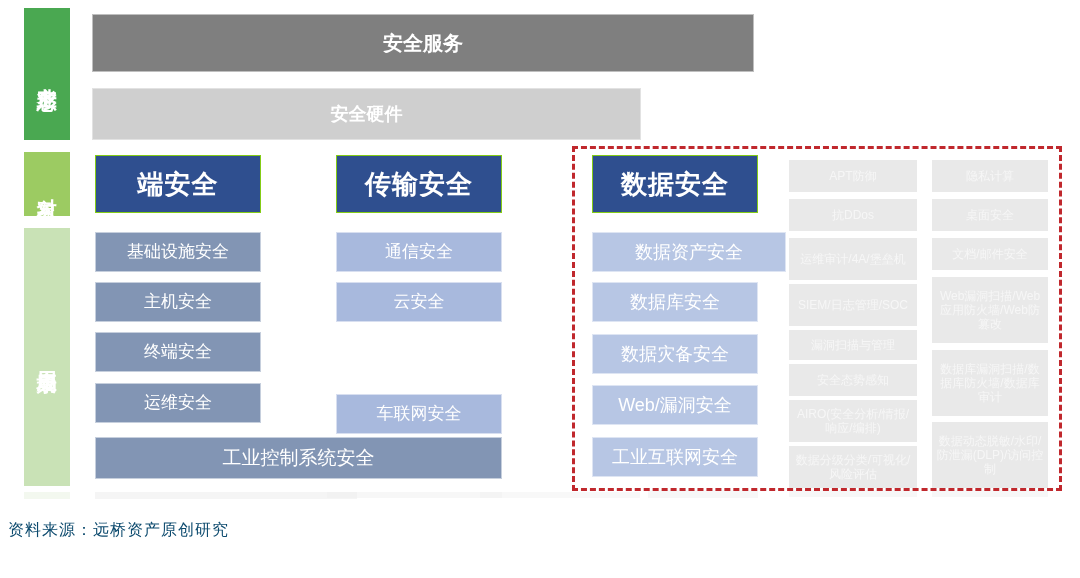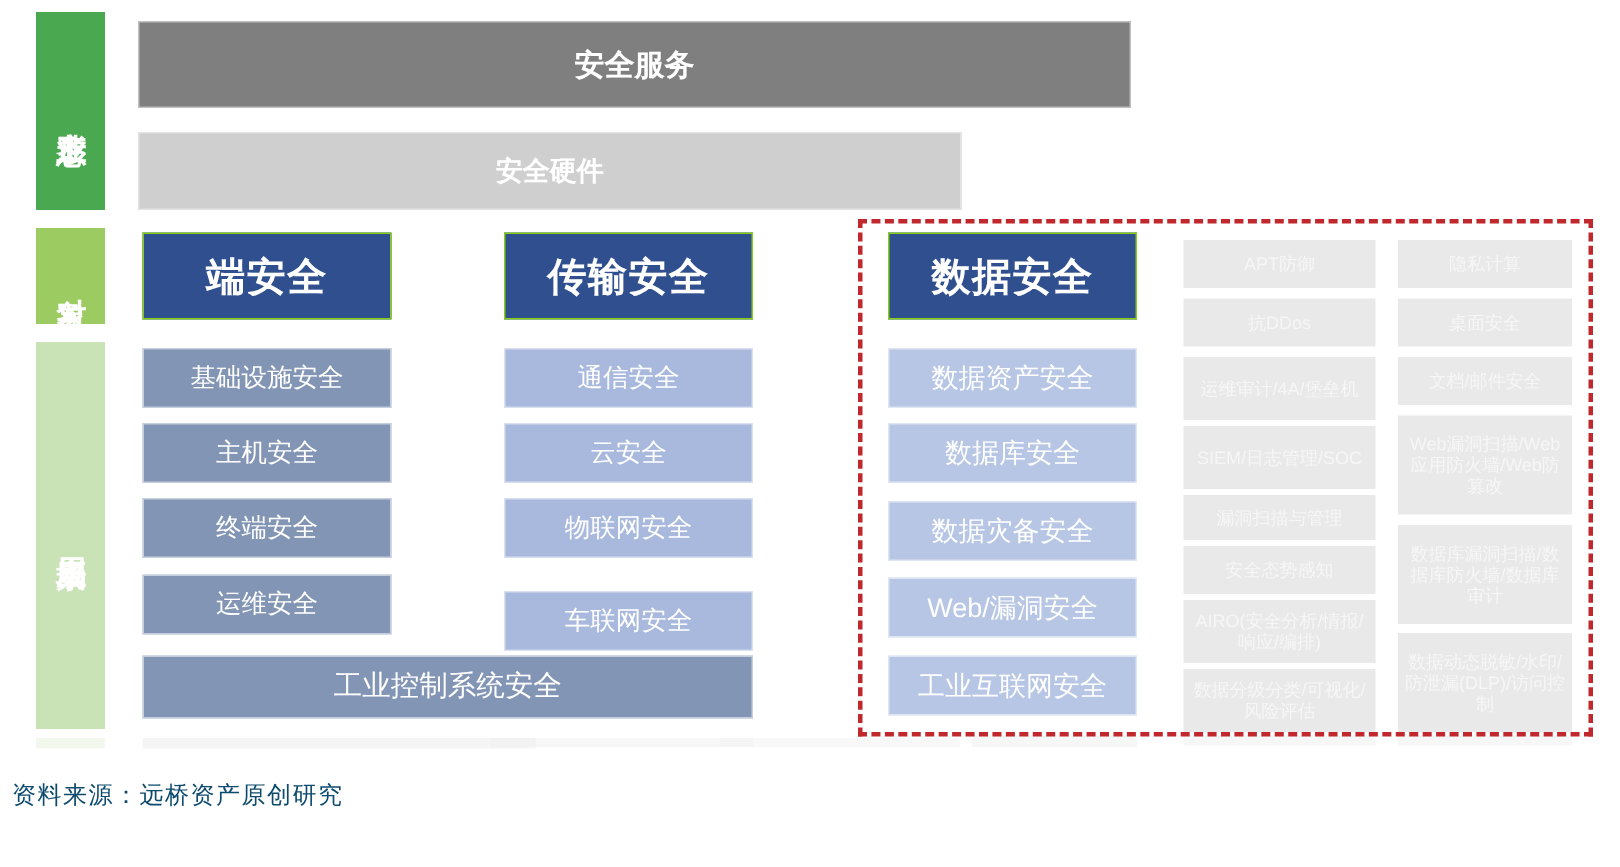--- a/index.html
+++ b/index.html
@@ -183,32 +183,29 @@
   <div class="abs sc sc-steel" style="left:95px; top:383px; width:166px; height:40px;">
     <span>运维安全</span>
   </div>
 
   <div class="abs sc sc-light" style="left:336px; top:232px; width:166px; height:40px;">
     <span>通信安全</span>
   </div>
   <div class="abs sc sc-light" style="left:336px; top:282px; width:166px; height:40px;">
     <span>云安全</span>
   </div>
-  <div class="abs sc sc-light" style="left:336px; top:332px; width:166px; height:40px;">
-    <span>物联网安全</span>
-  </div>
   <div class="abs sc sc-light" style="left:336px; top:370px; width:166px; height:40px;margin-top:24px;">
     <span>车联网安全</span>
   </div>
 
   <div class="abs sc sc-wide" style="left:95px; top:437px; width:407px; height:42px;">
     <span>工业控制系统安全</span>
   </div>
 
-  <div class="abs sc sc-data" style="left:592px; top:232px; width:166px; height:40px;">
+  <div class="abs sc sc-data" style="left:592px; top:232px; width:194px; height:40px;">
     <span>数据资产安全</span>
   </div>
   <div class="abs sc sc-data" style="left:592px; top:282px; width:166px; height:40px;">
     <span>数据库安全</span>
   </div>
   <div class="abs sc sc-data" style="left:592px; top:334px; width:166px; height:40px;">
     <span>数据灾备安全</span>
   </div>
   <div class="abs sc sc-data" style="left:592px; top:385px; width:166px; height:40px;">
     <span>Web/漏洞安全</span>

